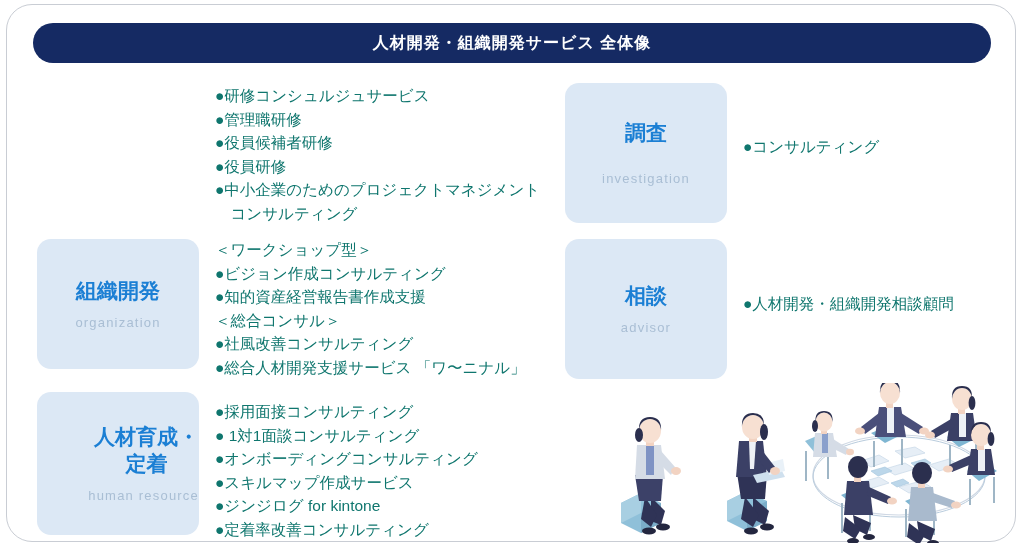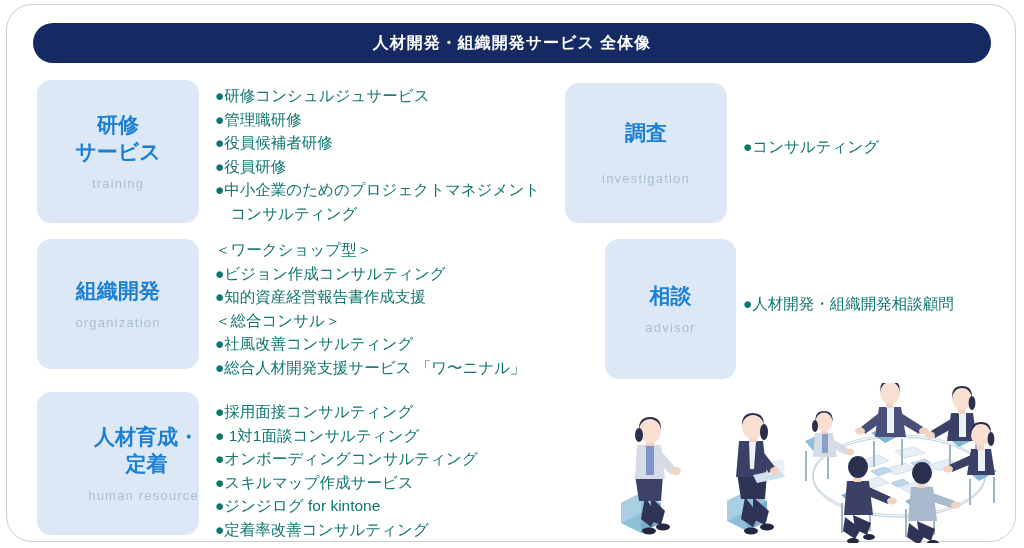--- a/index.html
+++ b/index.html
@@ -70,21 +70,21 @@
     color: #a9bed4;
     font-size: 13px;
     letter-spacing: 1.2px;
     text-align: center;
   }
 
   .card-training     { left: 30px;  top: 75px;  width: 162px; height: 143px; }
   .card-organization { left: 30px;  top: 234px; width: 162px; height: 130px; }
   .card-human        { left: 30px;  top: 387px; width: 162px; height: 143px; align-items: flex-end; }
   .card-investigation{ left: 558px; top: 78px;  width: 162px; height: 140px; gap: 14px; }
-  .card-advisor      { left: 558px; top: 234px; width: 131px; height: 140px; margin-left: 40px; }
+  .card-advisor      { left: 558px; top: 234px; width: 162px; height: 140px; }
 
   
   .list {
     position: absolute;
     color: #0f766e;
     font-size: 15.5px;
     line-height: 1.52;
     white-space: pre-line;
   }
   .list-training      { left: 208px; top: 79px;  width: 345px; }
@@ -104,25 +104,20 @@
 </style>
 </head>
 <body>
 
 <div class="frame">
 
   <div class="banner">
     <div class="banner-title">人材開発・組織開発サービス 全体像</div>
   </div>
 
-  <div class="card card-training">
-    <div class="card-title">研修
-サービス</div>
-    <div class="card-sub">training</div>
-  </div>
 
   <div class="card card-organization">
     <div class="card-title">組織開発</div>
     <div class="card-sub">organization</div>
   </div>
 
   <div class="card card-human">
     <div class="card-title">人材育成・
 定着</div>
     <div class="card-sub">human resource</div>

